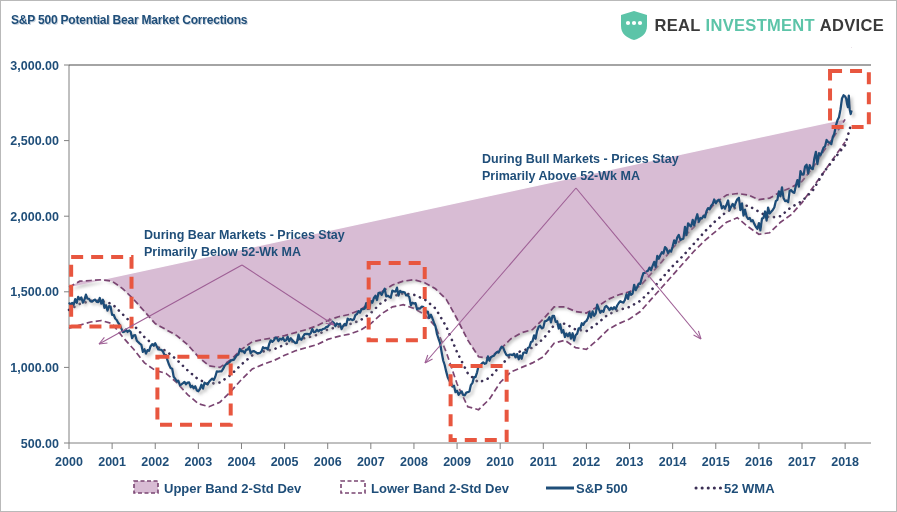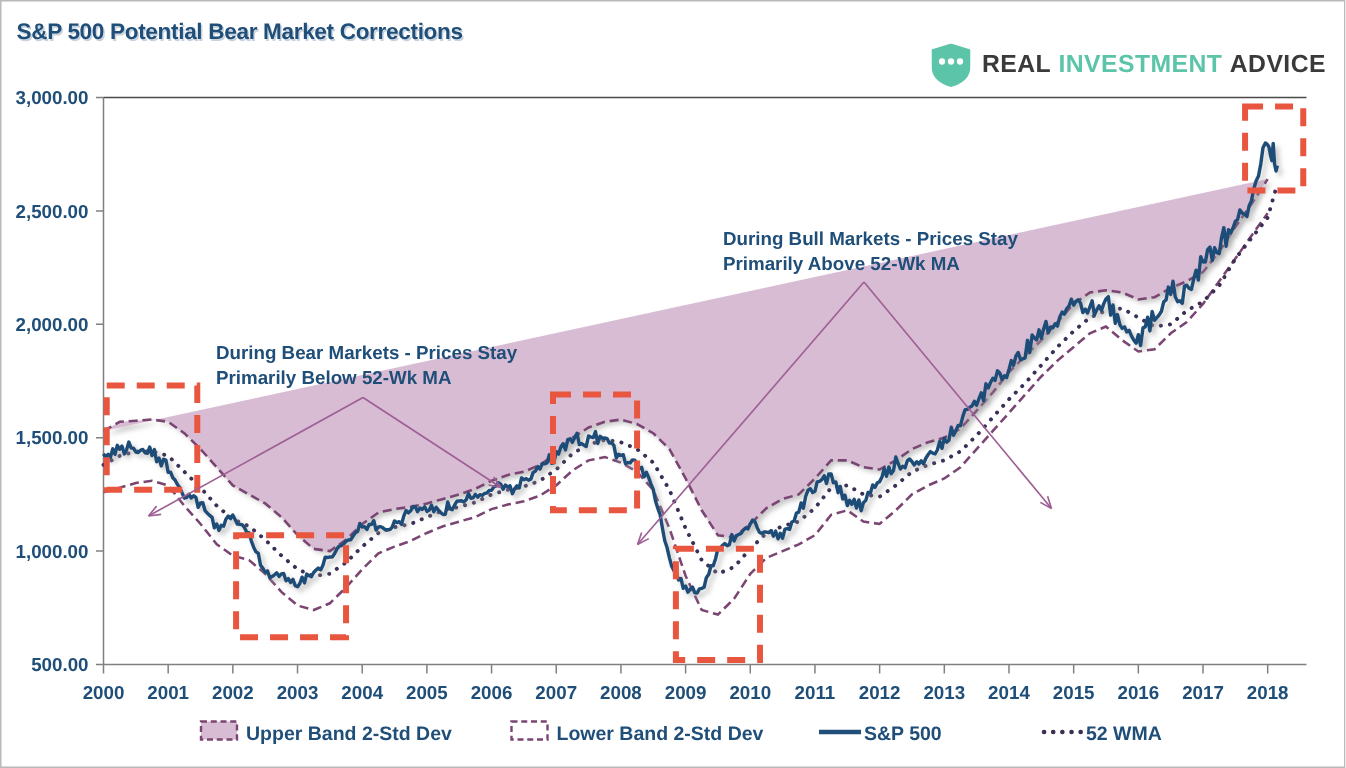--- a/index.html
+++ b/index.html
@@ -15,27 +15,27 @@
     box-sizing:border-box;
     border:1px solid #b9b9b9;
     background:#ffffff;
   }
   
   #header{
     position:absolute;left:0;top:0;width:895px;height:46px;
   }
   #chart-title{
     position:absolute;left:10px;top:12px;
-    font-size:15px;font-weight:bold;color:#1f4e79;
+    font-size:12px;font-weight:bold;color:#1f4e79;
     letter-spacing:-0.2px;
     text-shadow:1px 1px 0 #c9d3de;
     white-space:nowrap;
   }
   #brand{
-    position:absolute;right:12px;top:28px;
+    position:absolute;right:12px;top:10px;
     display:flex;align-items:center;gap:8px;
   }
   #brand-shield{width:26px;height:29px;display:block;}
   #brand-text{
     font-size:16.5px;font-weight:bold;letter-spacing:0.3px;
     white-space:nowrap;
   }
   #brand-text .dark{color:#3a3a3a;}
   #brand-text .teal{color:#5cc4a8;}
   

